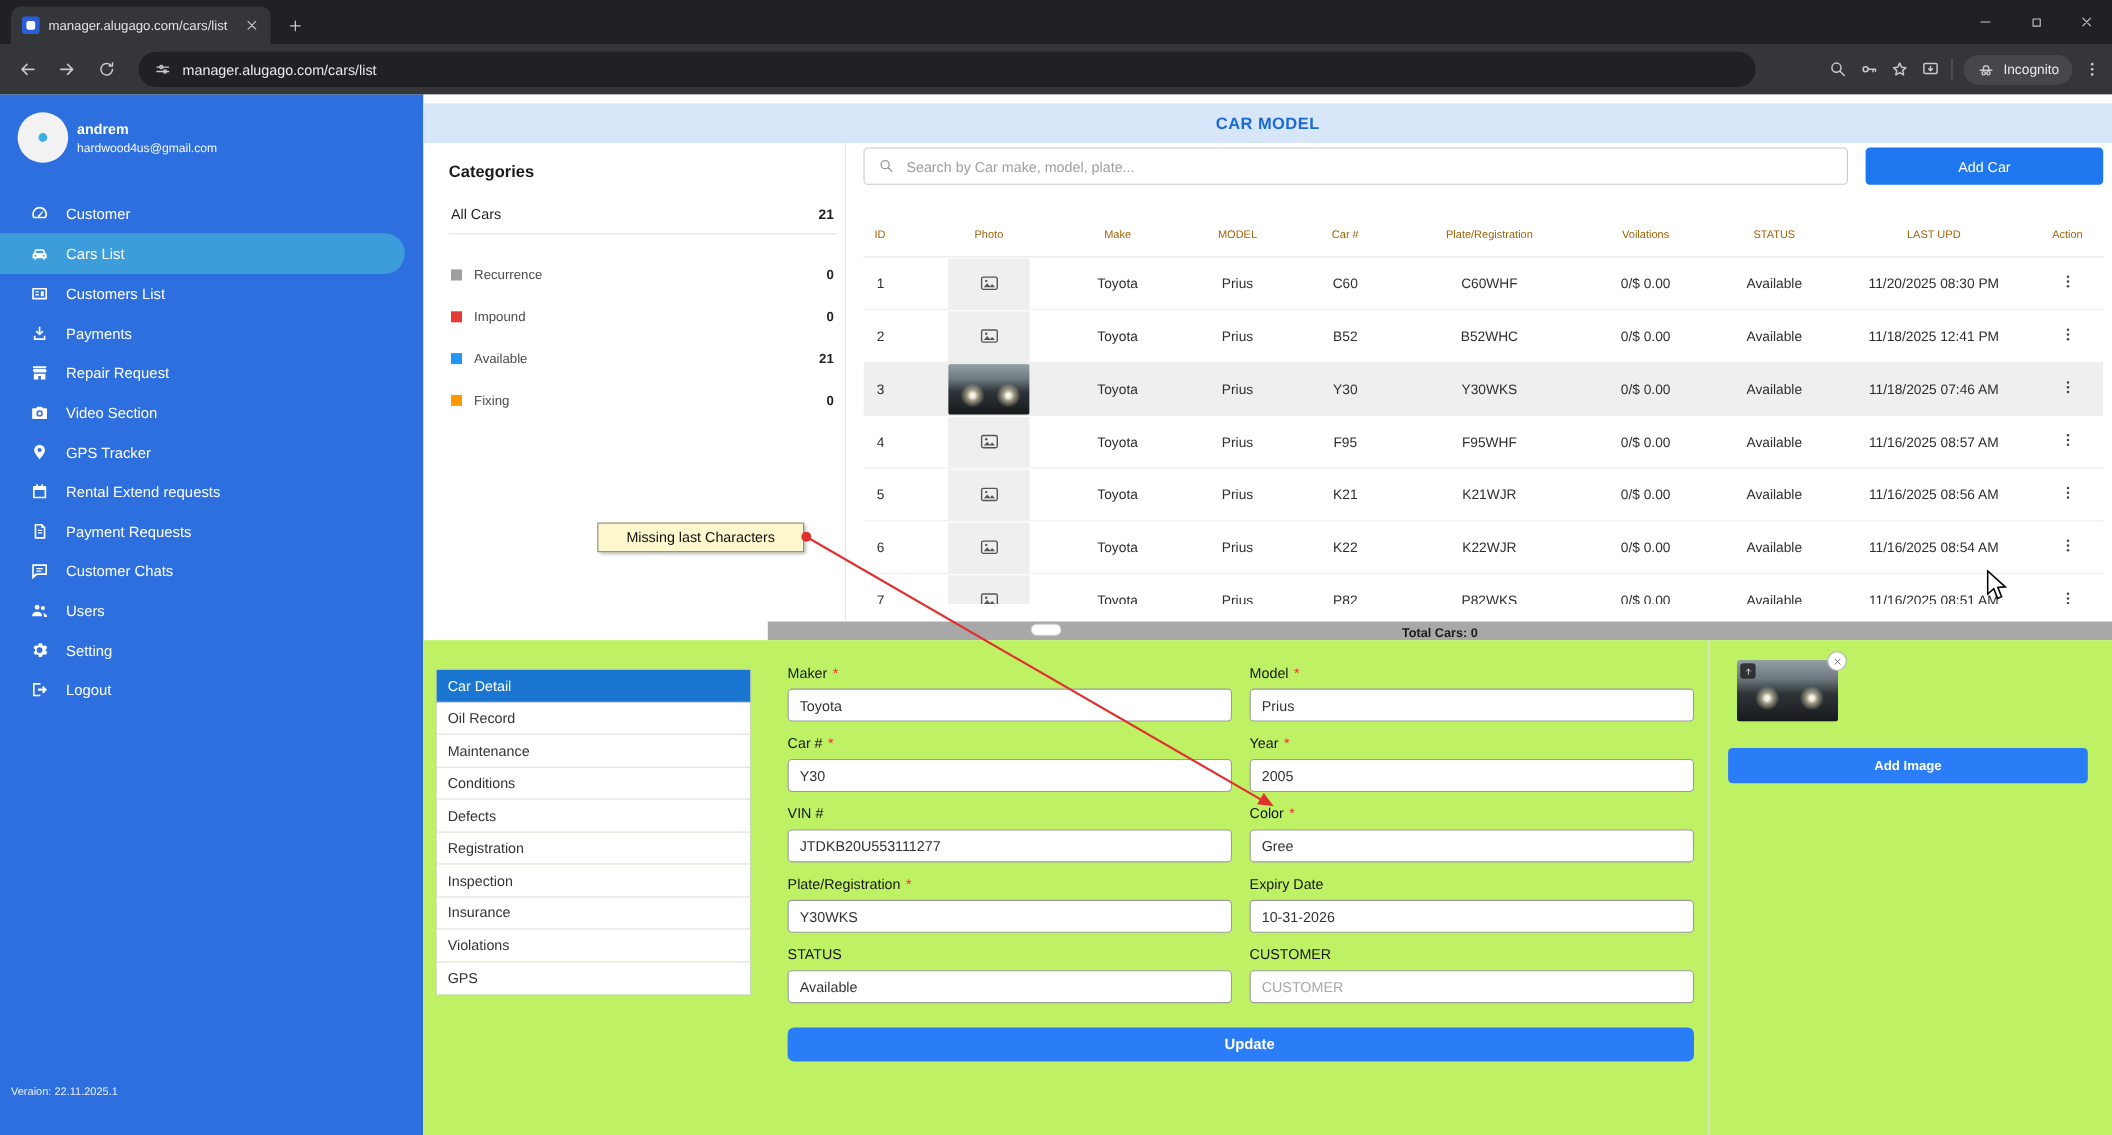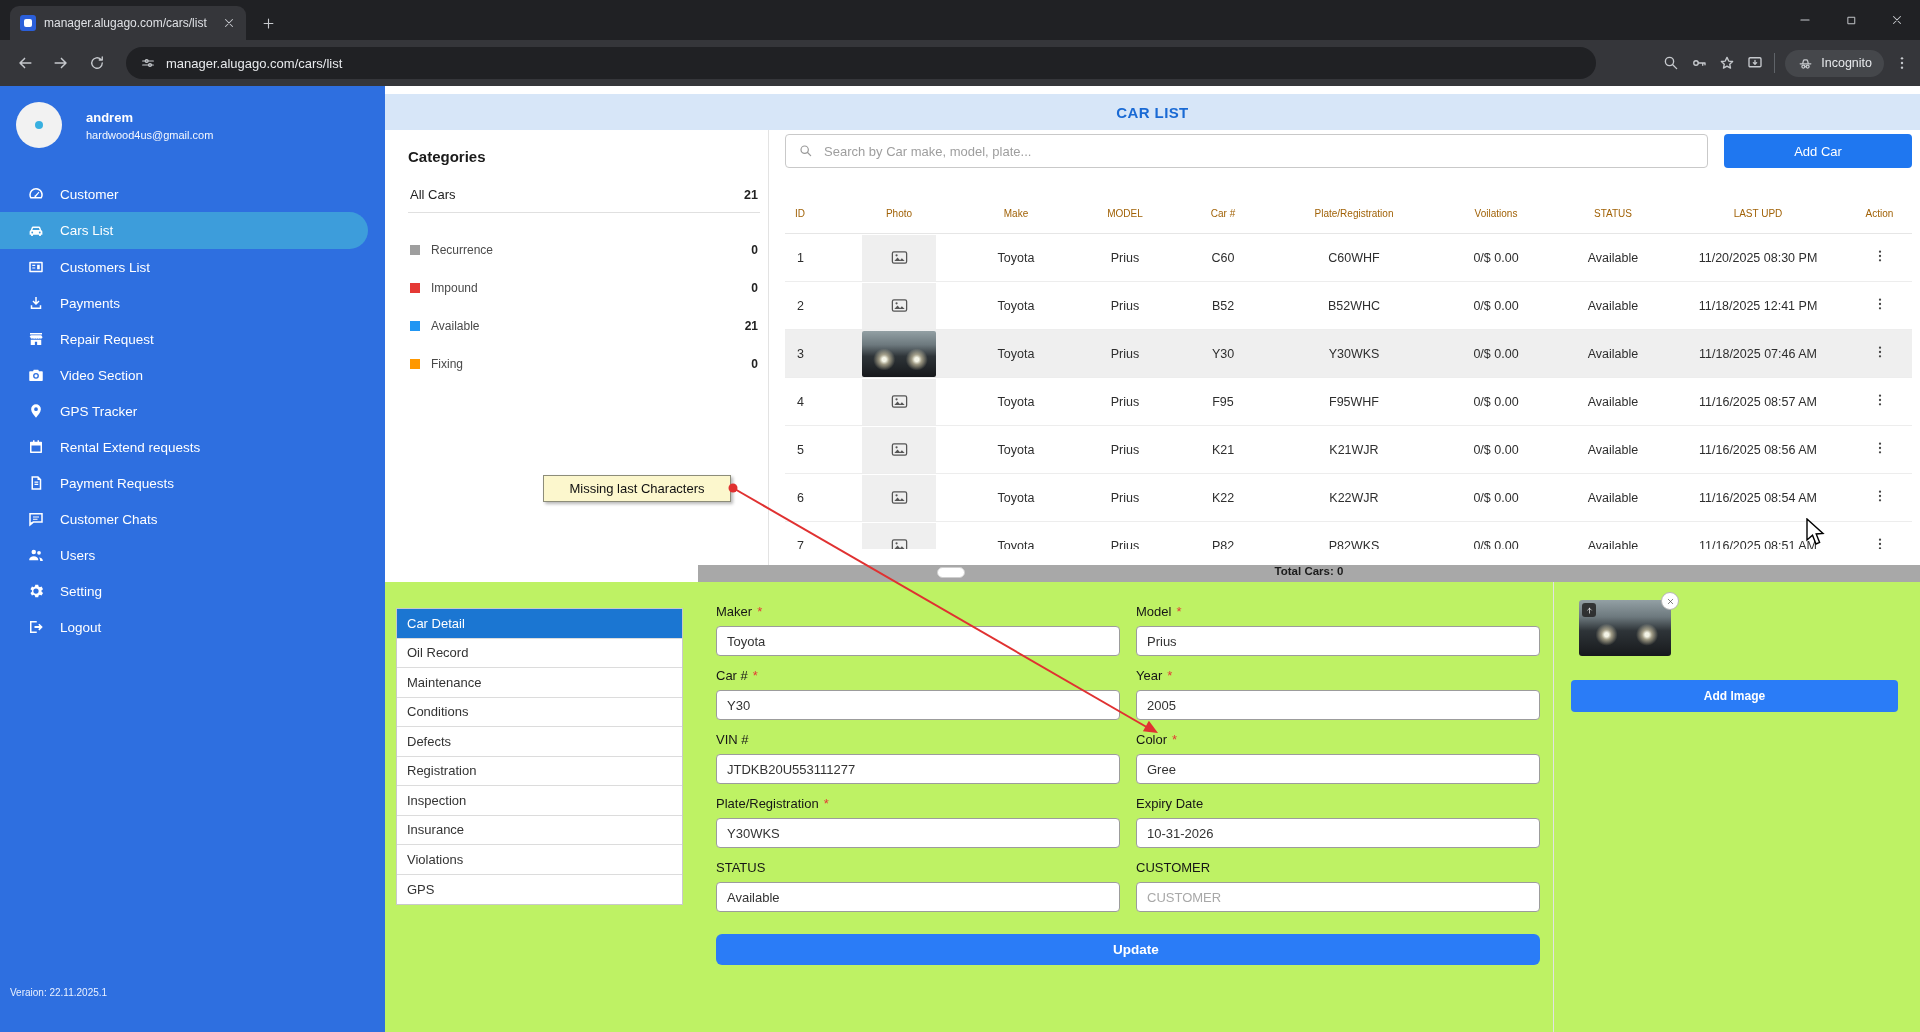--- a/index.html
+++ b/index.html
@@ -22,21 +22,21 @@
   .toolbar { position:absolute; top:40px; left:0; right:0; height:46px; background:#35363a; display:flex; align-items:center; padding:0 10px; gap:6px; }
   .nav-btn { width:30px; height:30px; display:flex; align-items:center; justify-content:center; border-radius:50%; }
   .urlbar { height:32px; flex:1; max-width:1470px; background:#202124; border-radius:16px; display:flex; align-items:center; gap:10px; padding:0 14px; color:#e8eaed; font-size:13px; margin:0 8px; }
   .toolbar-right { display:flex; align-items:center; gap:10px; margin-left:auto; }
   .tb-sep { width:1px; height:20px; background:#5f6368; }
   .incognito-chip { display:flex; align-items:center; gap:7px; background:#45474b; border-radius:15px; padding:5px 12px; color:#e8eaed; font-size:12.5px; }
 
   
   .app { position:absolute; top:86px; left:0; right:0; bottom:0; display:flex; }
   .sidebar { width:385px; flex-shrink:0; background:#2e6fe0; color:#fff; position:relative; }
-  .user { display:flex; align-items:center; gap:24px; padding:16px 14px 0 16px; }
+  .user { display:flex; align-items:center; gap:8px; padding:16px 14px 0 16px; }
   .avatar { width:46px; height:46px; border-radius:50%; background:#f2f2f2; position:relative; }
   .avatar::after { content:""; position:absolute; left:19px; top:19px; width:8px; height:8px; border-radius:50%; background:#38b0e0; }
   .user-name { font-size:13px; font-weight:bold; }
   .user-email { font-size:11px; margin-top:4px; opacity:.95; }
   .menu { margin-top:28px; }
   .menu-item { height:36px; display:flex; align-items:center; gap:15px; padding-left:27px; font-size:13.5px; cursor:pointer; }
   .menu-item.active { background:#3d9ddb; width:368px; border-radius:0 19px 19px 0; height:37px; }
   .mi-icon svg { width:18px; height:18px; display:block; color:#fff; }
   .version { position:absolute; left:10px; bottom:34px; font-size:10px; color:#eaf1ff; }
 
@@ -52,42 +52,42 @@
   .legend-item { display:flex; align-items:center; gap:11px; height:38px; padding:0 2px; font-size:12px; color:#4a4a4a; }
   .swatch { width:10px; height:10px; flex-shrink:0; }
   .legend-count { margin-left:auto; color:#222; font-weight:bold; font-size:12px; }
 
   
   .table-panel { position:absolute; left:384px; top:44px; right:0; height:435px; padding:4px 8px 0 16px; }
   .search-row { display:flex; gap:16px; }
   .search-box { flex:1; height:34px; border:1px solid #c9c9c9; border-radius:4px; display:flex; align-items:center; gap:10px; padding:0 12px; }
   .search-box input { border:none; outline:none; flex:1; font-size:13px; color:#333; font-family:inherit; background:transparent; }
   .search-box input::placeholder { color:#9e9e9e; }
-  .add-car { width:188px; height:34px; background:#1f77f0; border:none; border-radius:4px; color:#fff; font-size:13px; font-family:inherit; cursor:pointer; }
+  .add-car { width:216px; height:34px; background:#1f77f0; border:none; border-radius:4px; color:#fff; font-size:13px; font-family:inherit; cursor:pointer; }
 
   .cgrid { display:grid; grid-template-columns:58px 112px 122px 96px 100px 162px 122px 112px 178px 65px; align-items:center; }
   .thead { height:40px; margin-top:26px; border-bottom:1px solid #e6e6e6; }
   .th { font-size:10px; color:#a16207; text-align:center; }
   .th:first-child { text-align:left; padding-left:10px; }
   .rows-viewport { height:315px; overflow:hidden; }
   .trow { height:48px; border-bottom:1px solid #ededed; font-size:12.5px; color:#2e2e2e; }
   .trow.selected { background:#efefef; }
   .td { text-align:center; }
   .td-id { text-align:left; padding-left:12px; }
   .td-photo { display:flex; justify-content:center; }
   .photo-placeholder { width:74px; height:46px; background:#efefef; display:flex; align-items:center; justify-content:center; }
   .photo-placeholder svg { width:19px; height:19px; }
   .car-photo { width:74px; height:46px; border-radius:2px;
     background:
       radial-gradient(circle at 30% 62%, rgba(255,255,240,.95) 2px, rgba(255,242,200,.55) 5px, rgba(255,255,255,0) 11px),
       radial-gradient(circle at 74% 62%, rgba(255,255,240,.95) 2px, rgba(255,242,200,.55) 5px, rgba(255,255,255,0) 11px),
       linear-gradient(180deg,#93a0a4 0%, #6d797e 30%, #2e3438 55%, #17191c 100%); }
   .dots-btn { background:none; border:none; cursor:pointer; padding:4px; }
 
-  .total-bar { position:absolute; left:313px; right:0; top:479px; height:17px; background:#a8a8a8; display:flex; align-items:flex-start; justify-content:center; font-size:11.5px; font-weight:bold; color:#1c1c1c; }
+  .total-bar { position:absolute; left:313px; right:0; top:479px; height:17px; background:#a8a8a8; display:flex; align-items:flex-end; justify-content:center; font-size:11.5px; font-weight:bold; color:#1c1c1c; }
   .total-handle { position:absolute; left:552px; top:481px; width:28px; height:11px; background:#fff; border:1px solid #cfcfcf; border-radius:6px; }
 
   
   .detail { position:absolute; left:0; right:0; top:496px; bottom:0; background:#bef264; }
   .detail-divider { position:absolute; left:1168px; top:0; bottom:0; border-left:1px solid #e2e2e2; }
   .dtabs { position:absolute; left:11px; top:26px; width:287px; border:1px solid #c9c9c9; }
   .dtab { height:29.5px; display:flex; align-items:center; padding-left:10px; font-size:13px; color:#333; border-bottom:1px solid #dcdcdc; cursor:pointer; background:#fff; }
   .dtab:last-child { border-bottom:none; }
   .dtab.active { background:#1b76d2; color:#fff; }
 
@@ -362,21 +362,21 @@
               </svg>
             </span>
     <span class="mi-label">Logout</span>
   </div>
         </nav>
       <div class="version">Veraion: 22.11.2025.1</div>
     </aside>
 
     <main class="main">
       <div class="page-header">
-        <span>CAR LIST</span>
+        <span>CAR MODEL</span>
       </div>
 
       <section class="categories">
         <div class="cat-title">Categories</div>
         <div class="allcars-row">
           <span>All Cars</span>
           <span class="allcars-count">21</span>
         </div>
         <div class="legend">
             <div class="legend-item">

